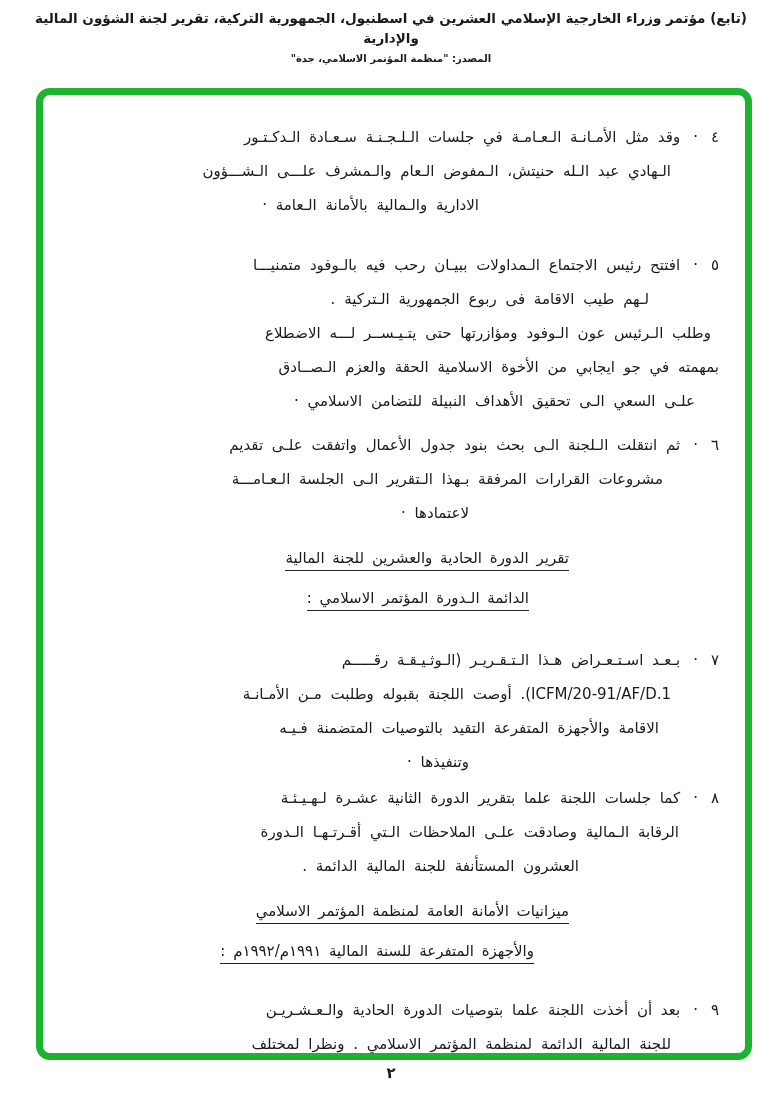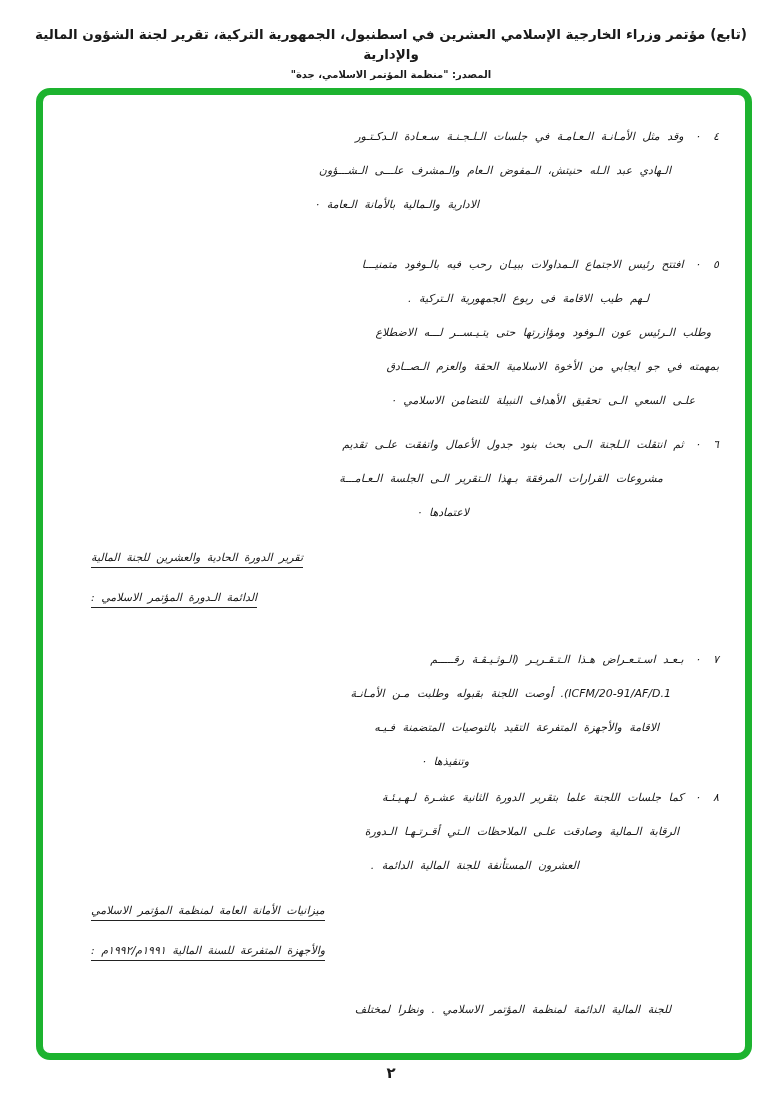--- a/index.html
+++ b/index.html
@@ -1,51 +1,51 @@
 <!DOCTYPE html>
 <html lang="ar"><head>
 <meta charset="utf-8">
 <style>
   html,body{margin:0;padding:0;}
   body{
     width:782px;height:1096px;position:relative;background:#ffffff;
     font-family:"DejaVu Sans",sans-serif;color:#1a1a1a;overflow:hidden;
   }
   
-  .hdr{position:absolute;top:24px;left:0;width:782px;text-align:center;direction:rtl;}
+  .hdr{position:absolute;top:8px;left:0;width:782px;text-align:center;direction:rtl;}
   .hdr-title{font-size:13.5px;font-weight:bold;letter-spacing:0;padding:0 30px;line-height:1.5;}
   .hdr-source{font-size:10px;font-weight:bold;margin-top:4px;}
   
   .green-box{
     position:absolute;left:36px;top:88px;width:716px;height:972px;
     border:7px solid var(--accent,#1db32f);border-radius:14px;box-sizing:border-box;
   }
   
   .doc{
     position:absolute;left:46px;top:104px;width:696px;
-    direction:rtl;font-size:11px;padding:16px 23px 0 45px;box-sizing:border-box;font-style:italic;
+    direction:rtl;font-size:15px;padding:16px 23px 0 45px;box-sizing:border-box;
   }
   .line{
     line-height:34px;height:34px;text-align:right;white-space:nowrap;
     word-spacing:4px;
   }
   .num{display:inline-block;}
   .sep{display:inline-block;margin:0 13px;}
   
   .i8{padding-right:8px}.i24{padding-right:24px}.i40{padding-right:40px}
   .i48{padding-right:48px}.i56{padding-right:56px}.i60{padding-right:60px}
   .i70{padding-right:70px}.i140{padding-right:140px}.i150{padding-right:150px}
   .i185{padding-right:185px}.i190{padding-right:190px}.i240{padding-right:240px}
   .i250{padding-right:250px}
   
   .mb8{margin-bottom:8px}.mb9{margin-bottom:2px}.mb10{margin-bottom:10px}
   .mb20{}.mb22{margin-bottom:22px}.mb25{margin-bottom:25px}
   .mb26{margin-bottom:26px}
   
-  .hline{line-height:40px;height:40px;text-align:left;white-space:nowrap;word-spacing:3px;}
+  .hline{line-height:40px;height:40px;text-align:right;white-space:nowrap;word-spacing:3px;}
   .hline .u{border-bottom:1.5px solid #222;padding-bottom:3px;}
   
   .pagenum{
     position:absolute;left:0;top:1064px;width:782px;text-align:center;
     font-size:15px;font-weight:bold;
   }
 </style>
 </head>
 <body style="--accent: #1db32f;">
 
@@ -98,18 +98,19 @@
     <div class="line i40">الرقابة الـمالية وصادقت علـى الملاحظات الـتي أقـرتـهـا الـدورة</div>
     <div class="line i140">العشرون المستأنفة للجنة المالية الدائمة .</div>
   </div>
 
   <div class="mb22">
     <div class="hline i150"><span class="u">ميزانيات الأمانة العامة لمنظمة المؤتمر الاسلامي</span></div>
     <div class="hline i185"><span class="u">والأجهزة المتفرعة للسنة المالية ١٩٩١م/١٩٩٢م :</span></div>
   </div>
 
   <div>
+    <div class="line"><span class="num">٩</span><span class="sep">·</span><span>بعد أن أخذت اللجنة علما بتوصيات الدورة الحادية والـعـشـريـن</span></div>
     <div class="line i48">للجنة المالية الدائمة لمنظمة المؤتمر الاسلامي . ونظرا لمختلف</div>
   </div>
 
 </div>
 
 <div class="pagenum">٢</div>
 
 </body></html>

